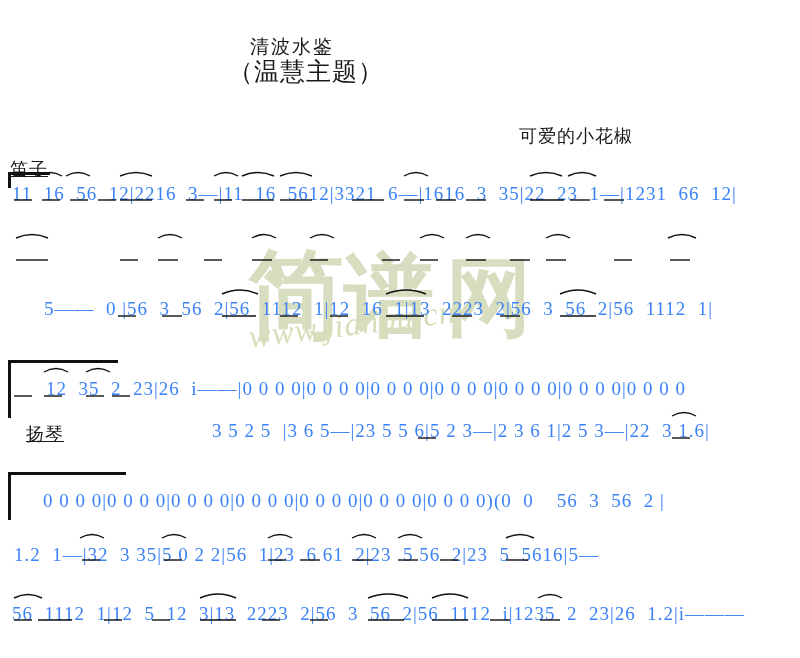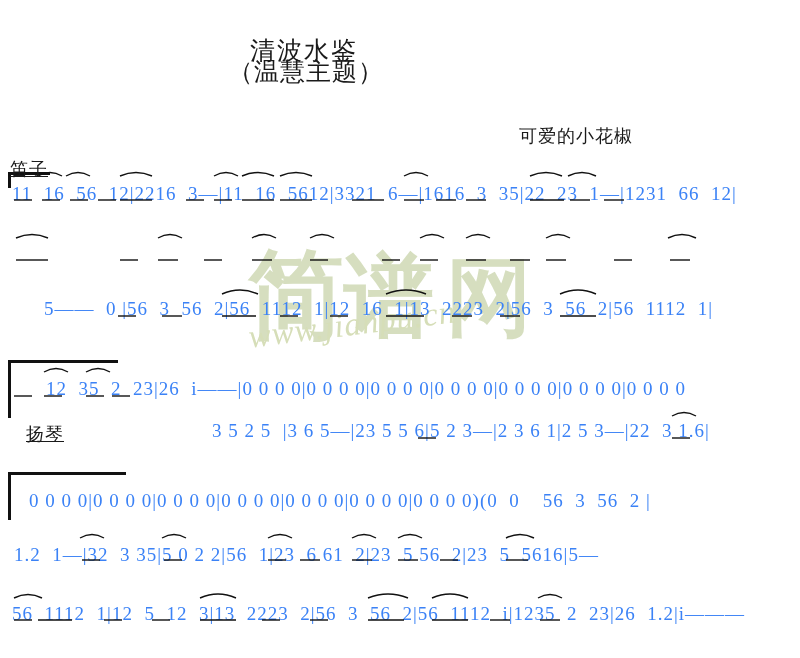--- a/index.html
+++ b/index.html
@@ -52,21 +52,21 @@
   
   .title {
     position: absolute;
     font-family: "DejaVu Sans", sans-serif;
     color: #1a1a1a;
     white-space: nowrap;
     z-index: 3;
   }
   .title-main {
     left: 250px; top: 34px;
-    font-size: 25px;
+    font-size: 19px;
     letter-spacing: 2px;
   }
   .title-sub {
     left: 228px; top: 55px;
     font-size: 25px;
     letter-spacing: 1px;
   }
   .composer {
     position: absolute;
     left: 519px; top: 124px;
@@ -144,21 +144,21 @@
   <div class="brace">
     <div class="brace-v" style="left:8px; top:472px; height:48px;"></div>
     <div class="brace-h" style="left:8px; top:472px; width:118px;"></div>
   </div>
 
   <div class="line" style="left:12px; top:183px; font-size:19px; letter-spacing:1px;">11  16  56  12|2216  3—|11  16  5612|3321  6—|1616  3  35|22  23  1—|1231  66  12|</div>
   <div class="line" style="left:44px; top:298px; font-size:19px; letter-spacing:1px;">5——  0 |56  3  56  2|56  1112  1|12  16  1|13  2223  2|56  3  56  2|56  1112  1|</div>
   <div class="line" style="left:14px; top:378px; font-size:19px; letter-spacing:1px;margin-left:32px;">12  35  2  23|26  i——|0 0 0 0|0 0 0 0|0 0 0 0|0 0 0 0|0 0 0 0|0 0 0 0|0 0 0 0</div>
   <div class="line" style="left:212px; top:420px; font-size:19px; letter-spacing:1px;">3 5 2 5  |3 6 5—|23 5 5 6|5 2 3—|2 3 6 1|2 5 3—|22  3 1.6|</div>
 
-  <div class="line" style="left:29px; top:490px; font-size:19px; letter-spacing:1px;">0 0 0 0|0 0 0 0|0 0 0 0|0 0 0 0|0 0 0 0|0 0 0 0|0 0 0 0)(0  0    56  3  56  2 |</div>
+  <div class="line" style="left:0; top:490px; font-size:19px; letter-spacing:1px;padding-left:43px;">0 0 0 0|0 0 0 0|0 0 0 0|0 0 0 0|0 0 0 0|0 0 0 0|0 0 0 0)(0  0    56  3  56  2 |</div>
   <div class="line" style="left:14px; top:544px; font-size:19px; letter-spacing:1px;">1.2  1—|32  3 35|5 0 2 2|56  1|23  6 61  2|23  5 56  2|23  5  5616|5—</div>
   <div class="line" style="left:12px; top:603px; font-size:19px; letter-spacing:1px;">56  1112  1|12  5  12  3|13  2223  2|56  3  56  2|56  1112  i|1235  2  23|26  1.2|i———</div>
 
   <svg class="beams" width="800" height="658" style="position:absolute;left:0;top:0;z-index:2;pointer-events:none;">
     <g stroke="#111" stroke-width="1.4" fill="none">
 
       <line x1="14" y1="200" x2="32" y2="200"></line>
       <line x1="42" y1="200" x2="60" y2="200"></line>
       <line x1="70" y1="200" x2="88" y2="200"></line>
       <line x1="98" y1="200" x2="116" y2="200"></line>

